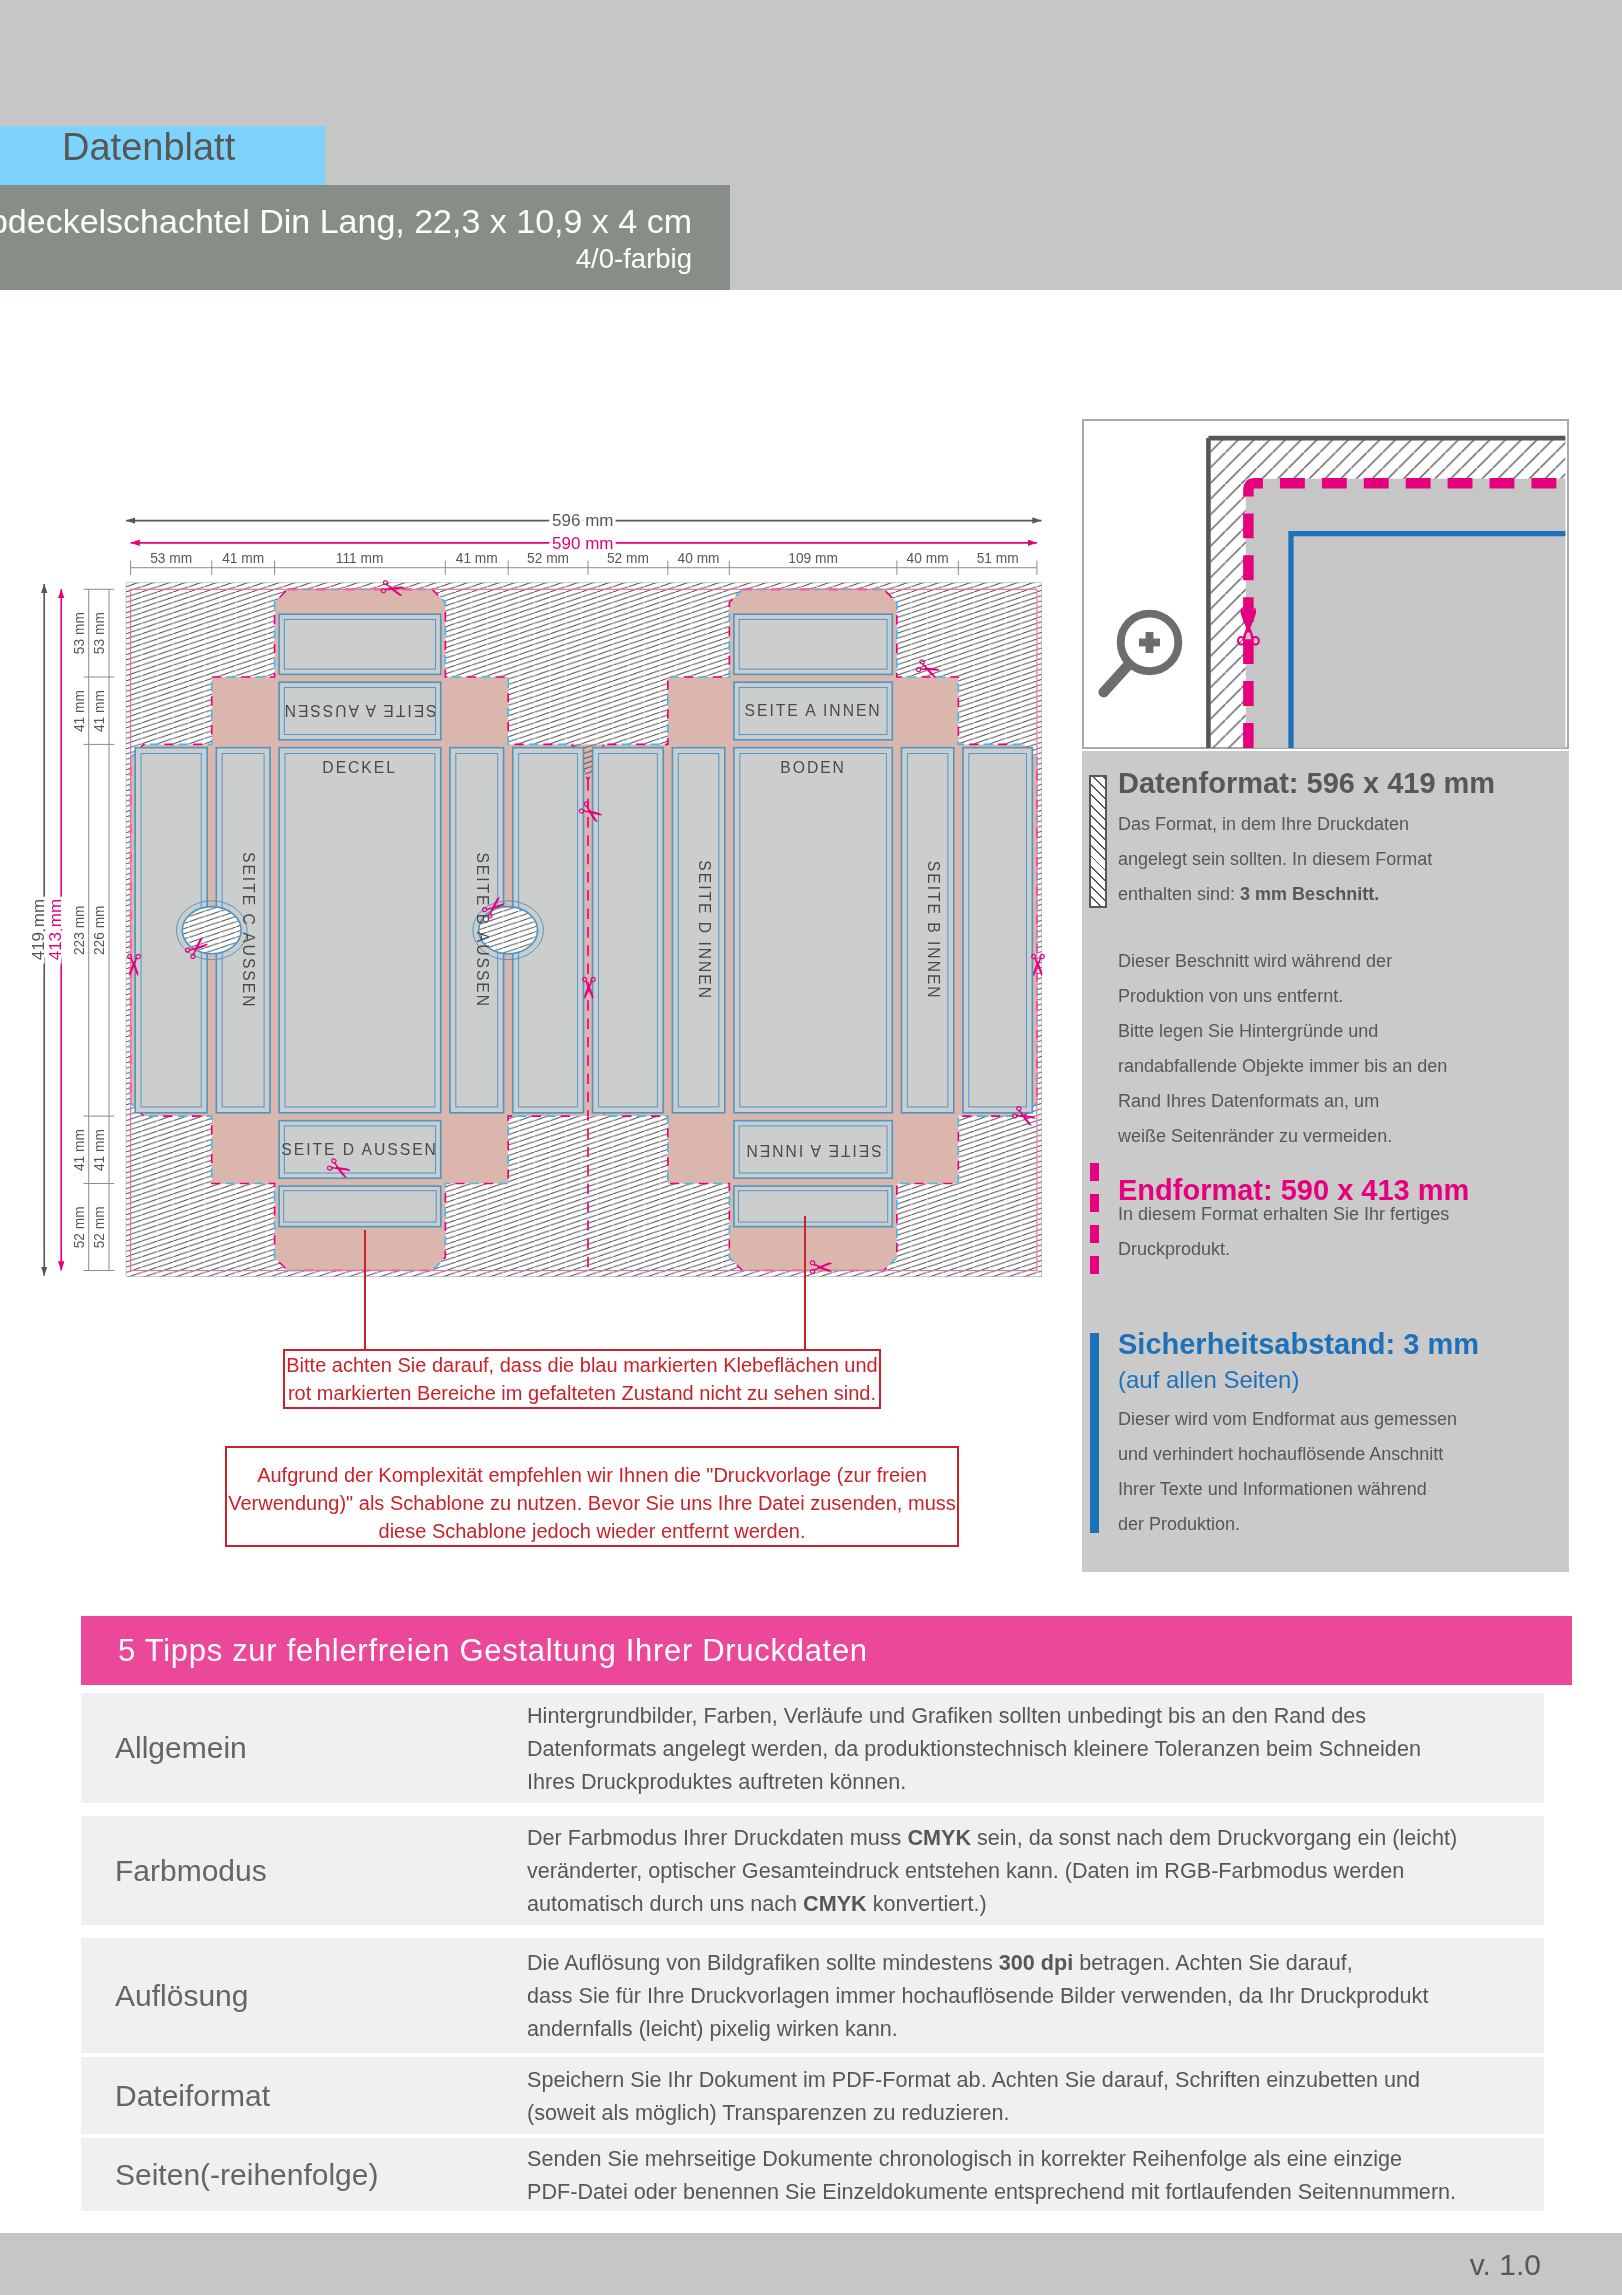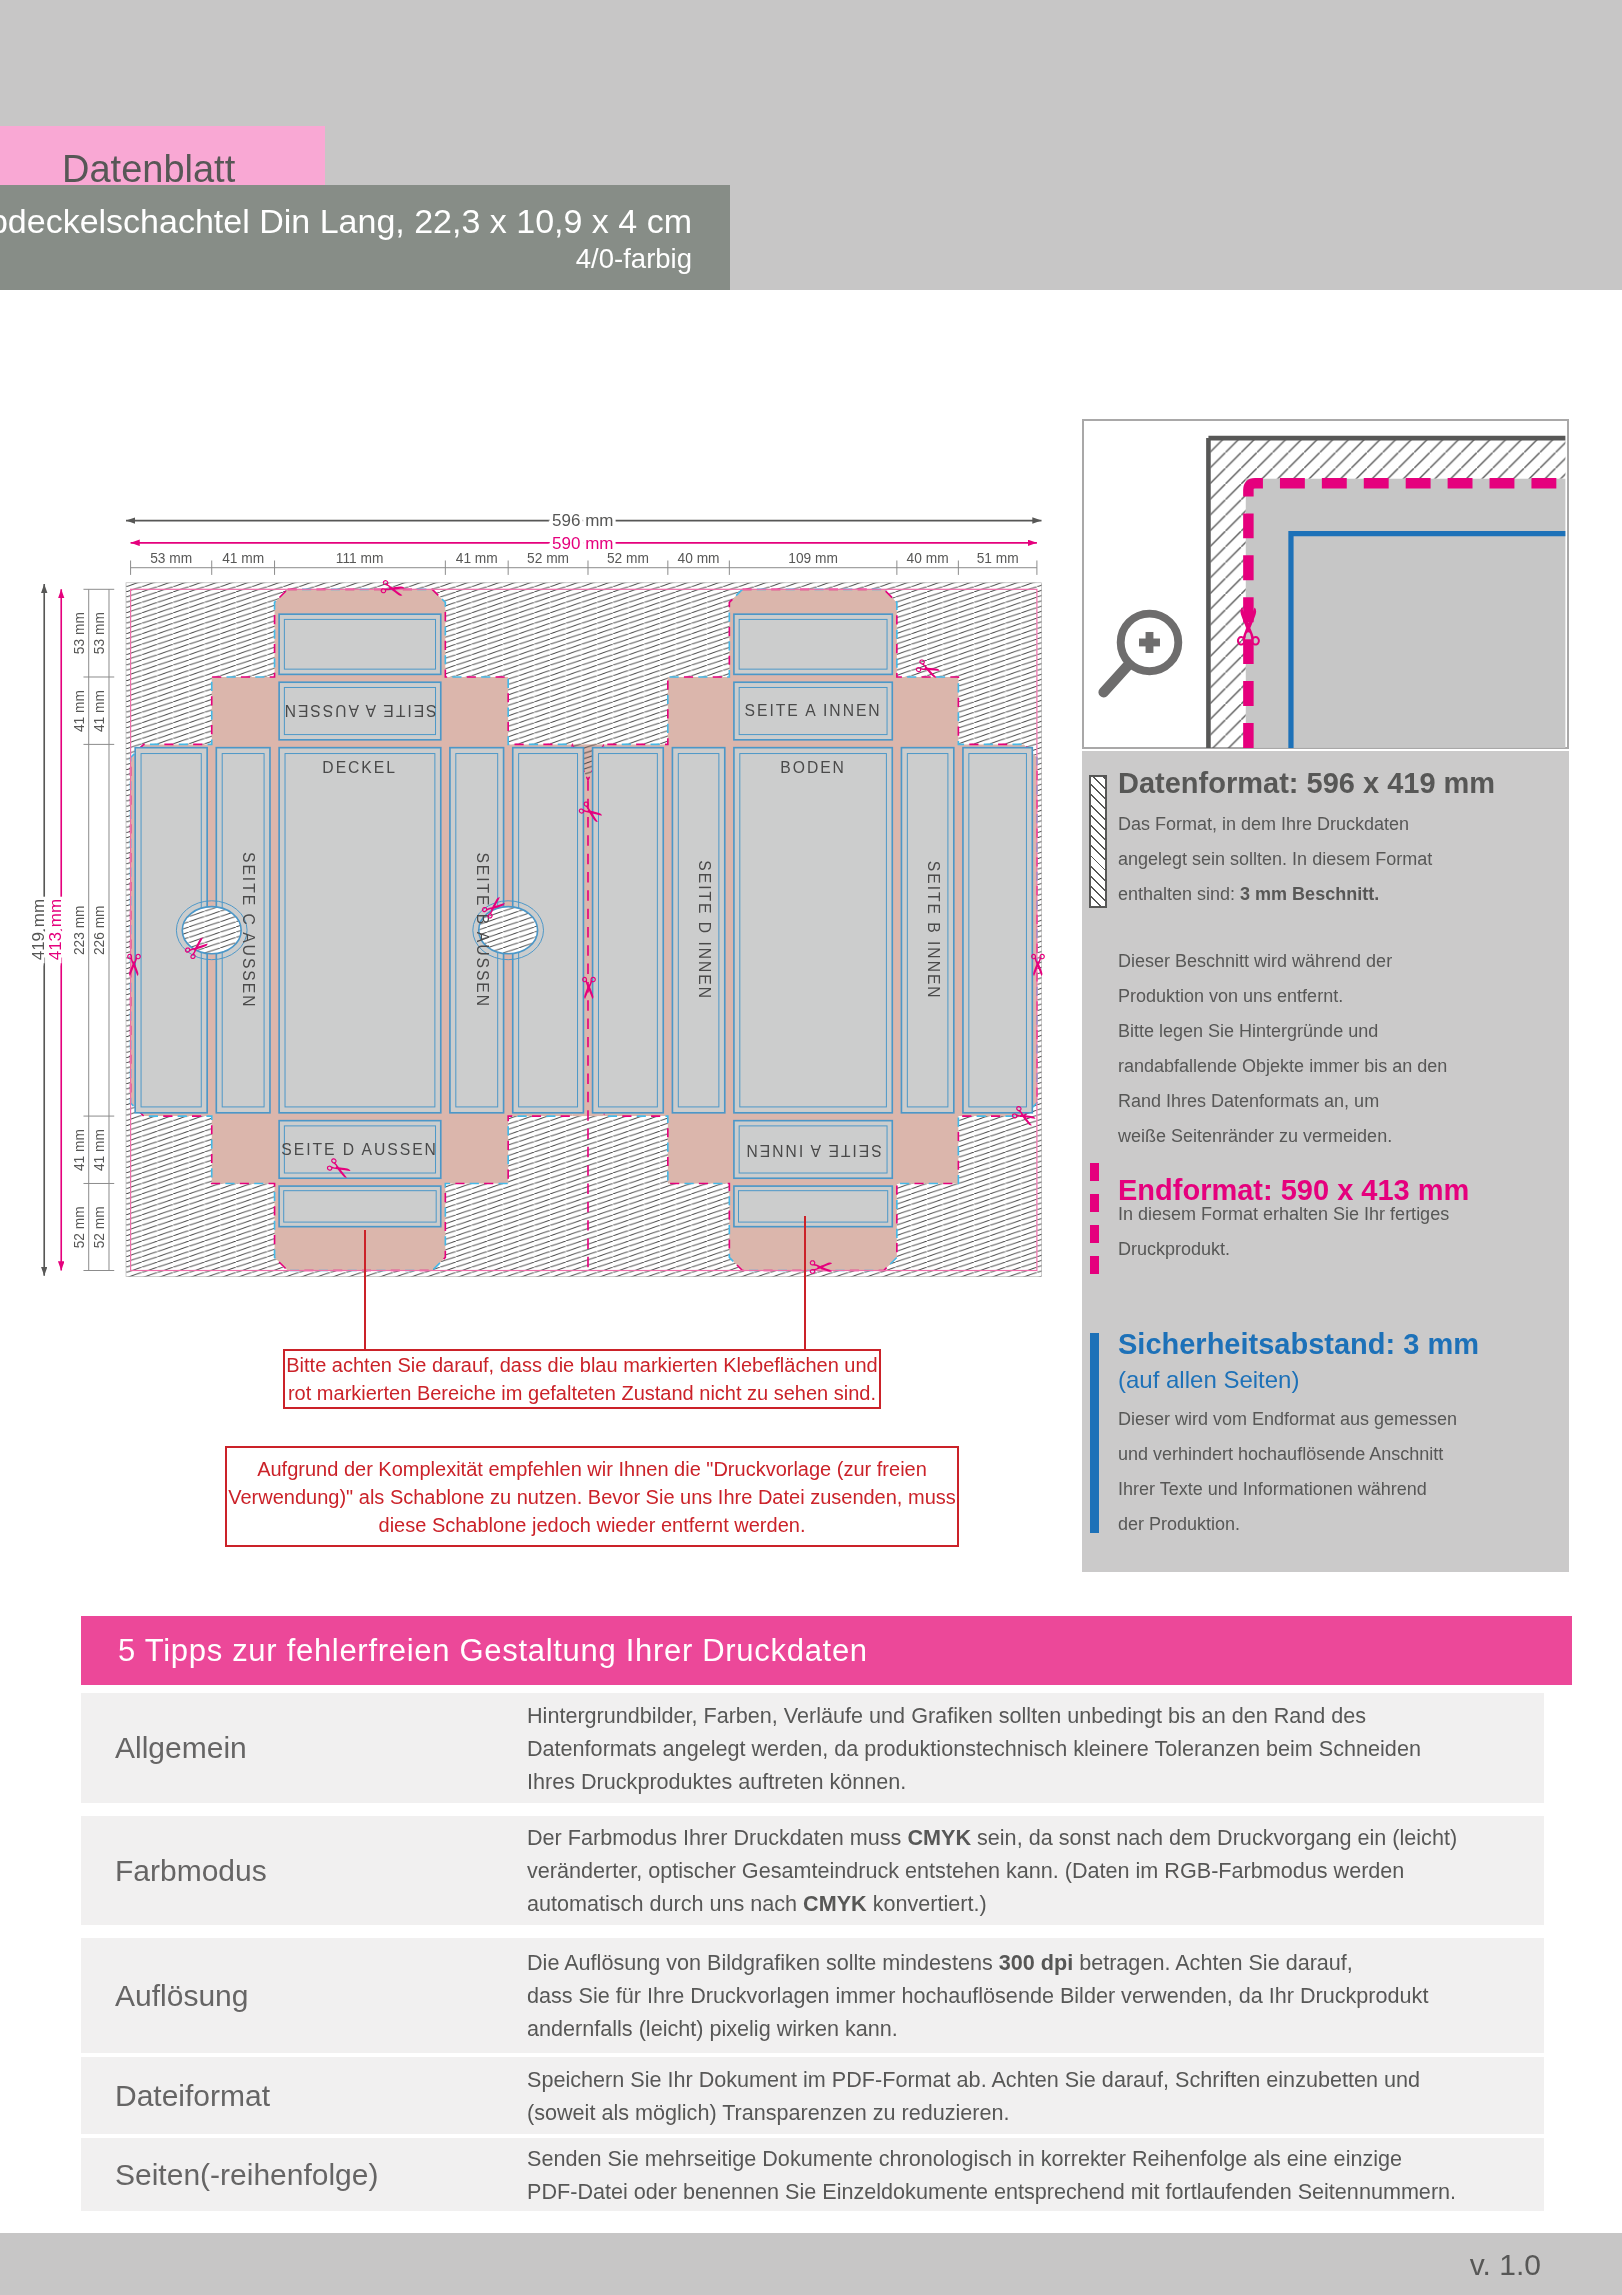--- a/index.html
+++ b/index.html
@@ -1,22 +1,22 @@
 <!DOCTYPE html>
 <html style="font-size:10.5px"><head>
 <meta charset="utf-8">
 <style>
   html,body{margin:0;padding:0}
   body{width:1623px;height:2295px;position:relative;background:#ffffff;
        font-family:"Liberation Sans","DejaVu Sans",sans-serif;overflow:hidden;color:#575756}
   .abs{position:absolute}
   
   .top-band{left:0;top:0;width:1623px;height:290px;background:#c7c6c6}
-  .doc-label-box{left:0;top:126px;width:325px;height:65px;background:#f9a8d4;
-      display:flex;align-items:flex-end;padding-left:62px;box-sizing:border-box}
+  .doc-label-box{left:0;top:126px;width:325px;height:65px;background:#7dd3fc;
+      display:flex;align-items:flex-start;padding-left:62px;box-sizing:border-box}
   .doc-label-box span{font-size:38px;color:#575756;letter-spacing:0px}
   .title-banner{left:0;top:185px;width:730px;height:105px;background:#878d87;
       display:flex;flex-direction:column;justify-content:center;align-items:flex-end;
       padding-right:38px;box-sizing:border-box}
   .title-banner .t1{font-size:34px;color:#ffffff;line-height:41px;white-space:nowrap}
   .title-banner .t2{font-size:27.5px;color:#ffffff;line-height:33px}
   
   .drawing-svg{left:19.6px;top:504px}
   .callout-line{width:2px;background:#cb2229}
   
@@ -31,21 +31,21 @@
   .info-panel .body{position:absolute;left:36px;font-size:18px;line-height:35px;color:#575756}
   .info-panel .body .ln{display:block;white-space:nowrap}
   .swatch-hatch{position:absolute;left:6.5px;top:23.6px;width:18.3px;height:133px;background:#ffffff;
       border:2px solid #575756;box-sizing:border-box;
       background-image:repeating-linear-gradient(45deg,transparent 0 5.9px,#575756 5.9px 7.2px)}
   .bar-dashed{position:absolute;left:7.9px;top:412px;width:9.2px;height:111px;
       background:repeating-linear-gradient(to bottom,#e5007d 0 18.3px,transparent 18.3px 31px)}
   .bar-blue{position:absolute;left:7.9px;top:582px;width:9.2px;height:200px;background:#1d71b8}
   
   .note{border:2.6px solid #cb2229;background:#ffffff;color:#cb2229;text-align:center;
-      box-sizing:border-box;display:flex;flex-direction:column;justify-content:center}
+      box-sizing:border-box;display:flex;flex-direction:column;justify-content:flex-end}
   .note .ln{display:block;font-size:20px;line-height:28px;white-space:nowrap}
   .note1{left:283px;top:1349px;width:598px;height:60px}
   .note2{left:225px;top:1446px;width:734px;height:101px}
   
   .tips-banner{left:81px;top:1616px;width:1491px;height:69px;background:#ec4899;
       display:flex;align-items:center;padding-left:37px;box-sizing:border-box}
   .tips-banner span{color:#ffffff;font-size:31px;letter-spacing:0.7px}
   .tip-row{left:81px;width:1463px;background:#f1f0f0;display:flex;align-items:center;box-sizing:border-box}
   .tip-row .lbl{position:absolute;left:34px;font-size:30px;color:#666565;white-space:nowrap}
   .tip-row .bod{position:absolute;left:446px;font-size:21.6px;line-height:33px;color:#575756}

